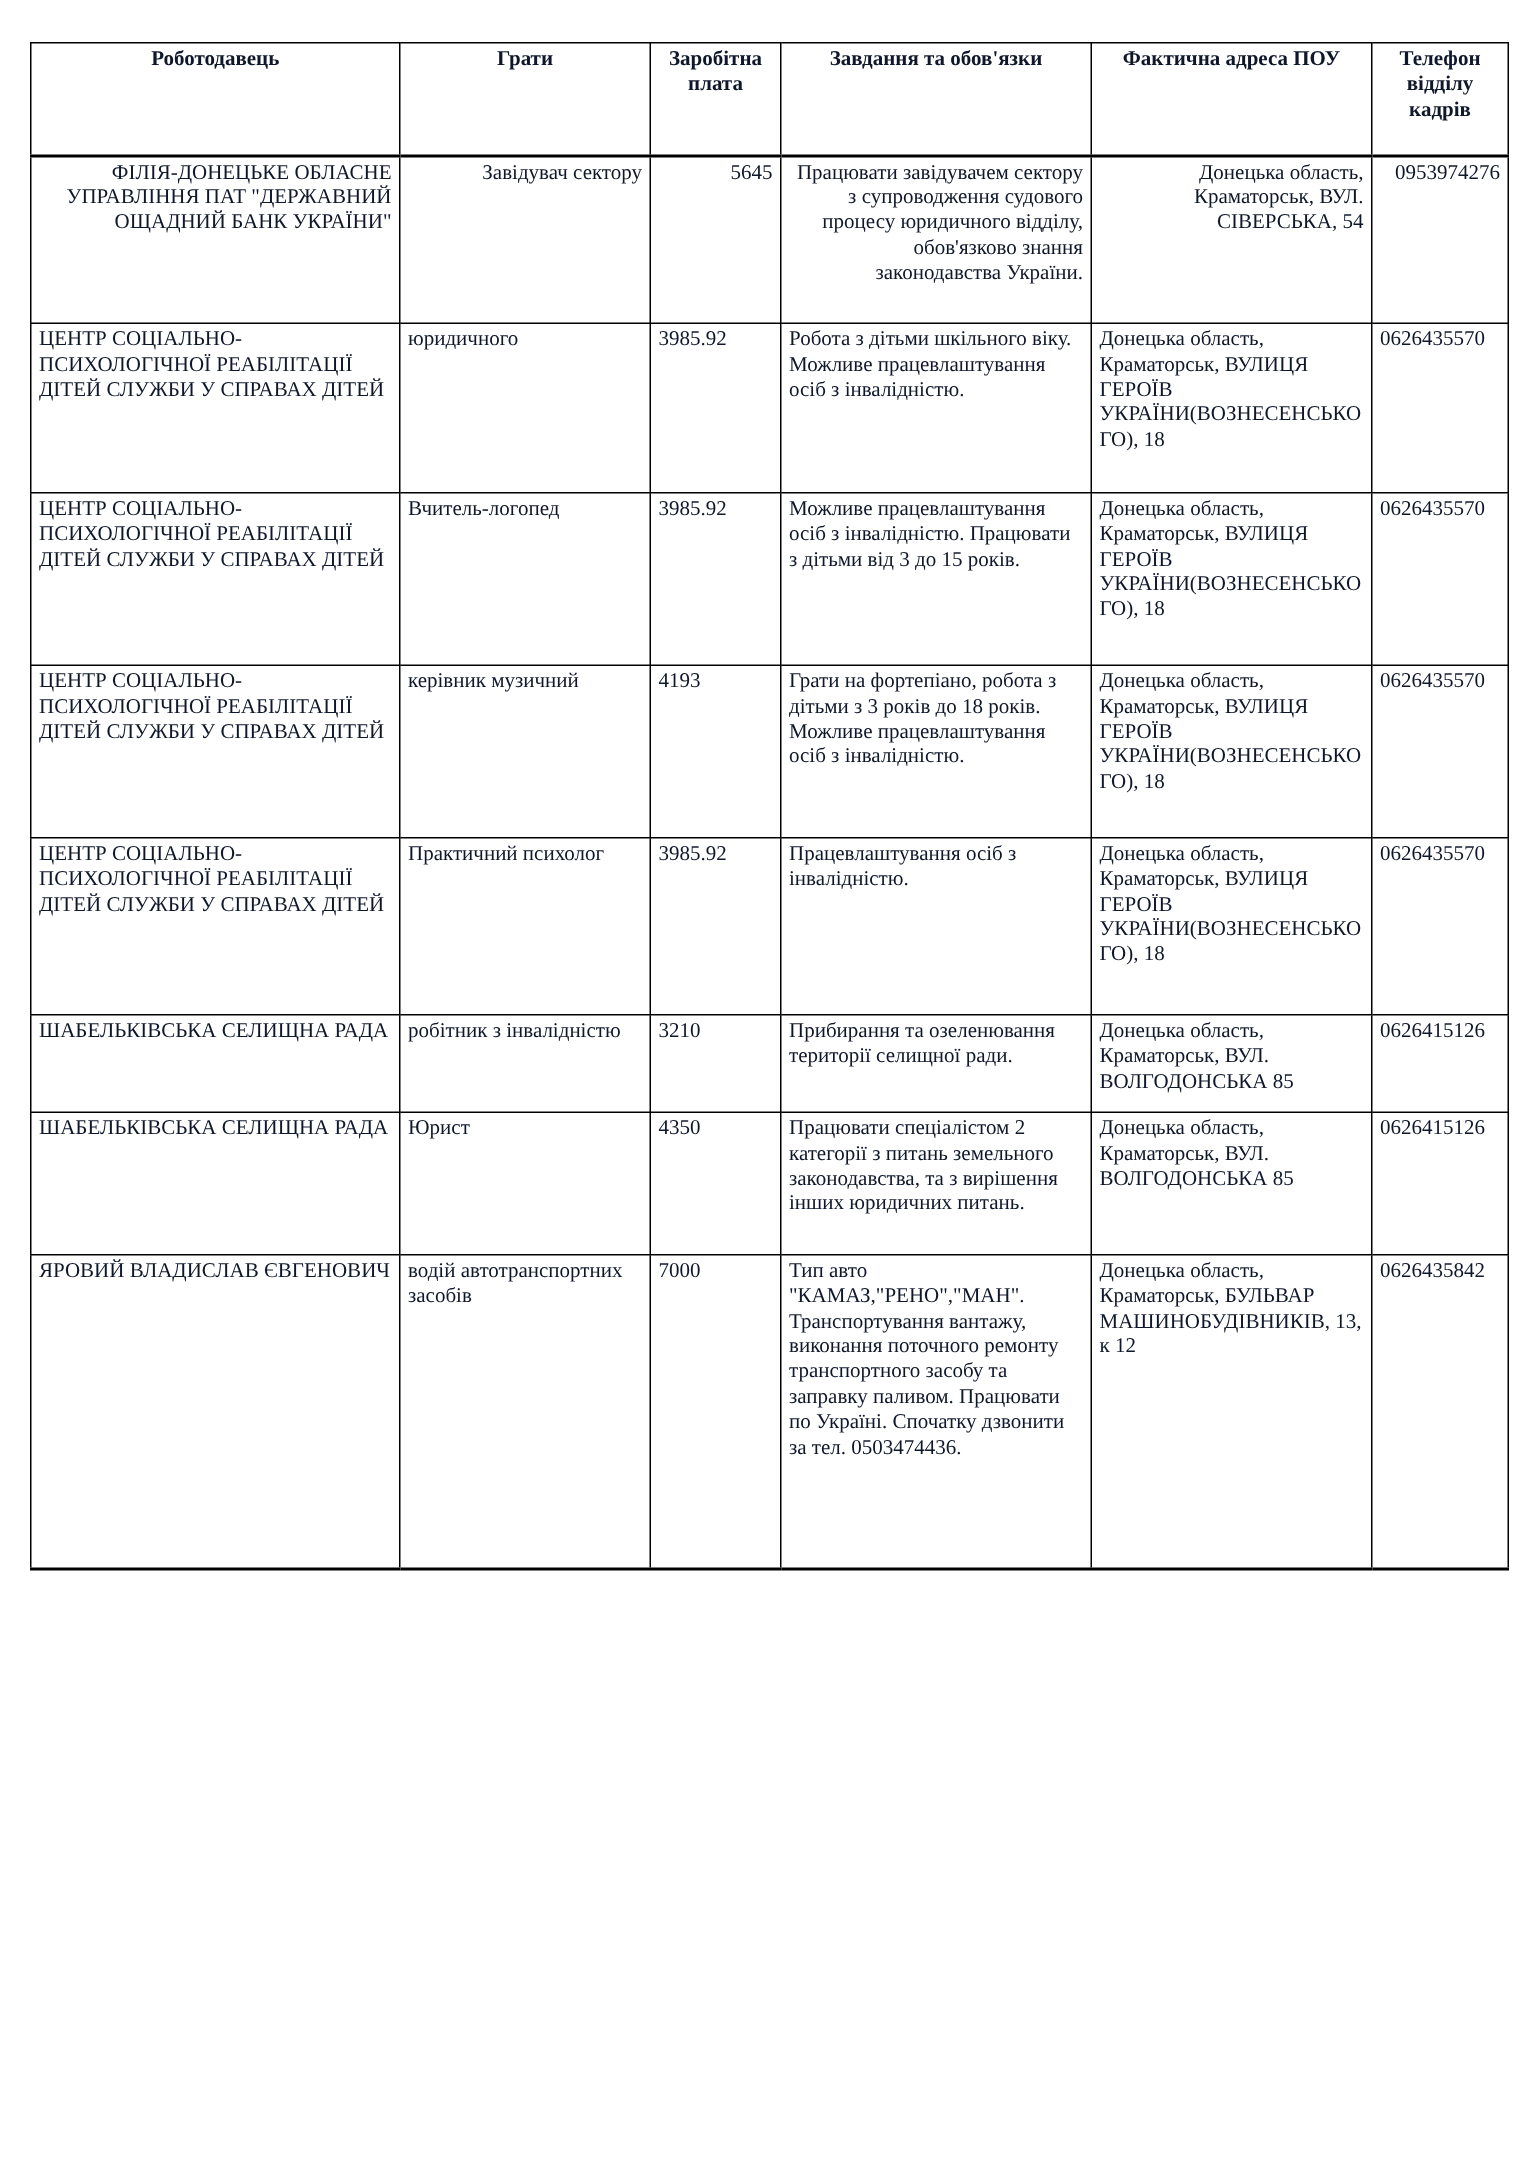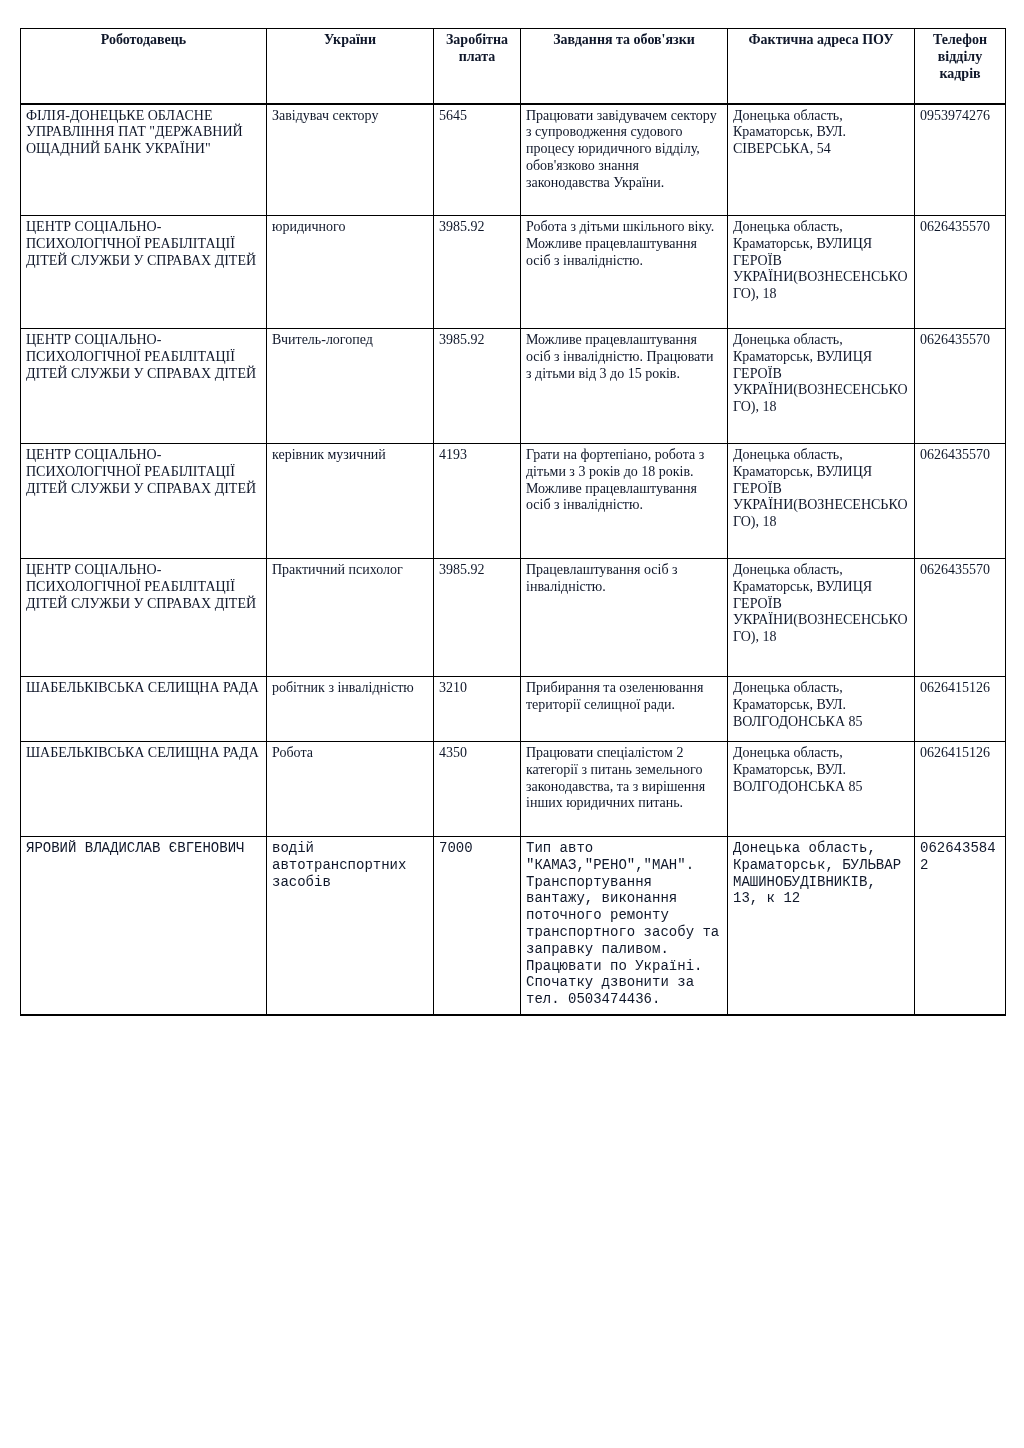--- a/index.html
+++ b/index.html
@@ -32,46 +32,46 @@
   }
   table.vacancies th {
     font-weight: bold;
     text-align: center;
     border-bottom: 2px solid #000000;
   }
   table.vacancies tr.last-row td {
     border-bottom: 2px solid #000000;
   }
   tr.rh-header { height: 75px; }
-  tr.rh0 { height: 112px; }
+  tr.rh0 { height: 112px; text-align: right; }
   tr.rh1 { height: 113px; }
   tr.rh2 { height: 115px; }
   tr.rh3 { height: 115px; }
   tr.rh4 { height: 118px; }
   tr.rh5 { height: 65px; }
   tr.rh6 { height: 95px; }
-  tr.rh7 { height: 178px; font-family: Liberation Mono, monospace; }
+  tr.rh7 { height: 209px; }
 </style>
 </head>
 <body>
 
 <div class="page">
   <table class="vacancies">
     <colgroup>
       <col style="width:246px">
       <col style="width:167px">
       <col style="width:87px">
       <col style="width:207px">
       <col style="width:187px">
       <col style="width:91px">
     </colgroup>
     <thead>
       <tr class="rh-header">
         <th>Роботодавець</th>
-        <th>України</th>
+        <th>Грати</th>
         <th>Заробітна плата</th>
         <th>Завдання та обов'язки</th>
         <th>Фактична адреса ПОУ</th>
         <th>Телефон відділу кадрів</th>
       </tr>
     </thead>
     <tbody>
       <tr class="rh0">
         <td>ФІЛІЯ-ДОНЕЦЬКЕ ОБЛАСНЕ УПРАВЛІННЯ ПАТ "ДЕРЖАВНИЙ ОЩАДНИЙ БАНК УКРАЇНИ"</td>
         <td>Завідувач сектору</td>
@@ -115,21 +115,21 @@
       <tr class="rh5">
         <td>ШАБЕЛЬКІВСЬКА СЕЛИЩНА РАДА</td>
         <td>робітник з інвалідністю</td>
         <td>3210</td>
         <td>Прибирання та озеленювання території селищної ради.</td>
         <td>Донецька область, Краматорськ, ВУЛ. ВОЛГОДОНСЬКА 85</td>
         <td>0626415126</td>
       </tr>
       <tr class="rh6">
         <td>ШАБЕЛЬКІВСЬКА СЕЛИЩНА РАДА</td>
-        <td>Робота</td>
+        <td>Юрист</td>
         <td>4350</td>
         <td>Працювати спеціалістом 2 категорії з питань земельного законодавства, та з вирішення інших юридичних питань.</td>
         <td>Донецька область, Краматорськ, ВУЛ. ВОЛГОДОНСЬКА 85</td>
         <td>0626415126</td>
       </tr>
       <tr class="rh7 last-row">
         <td>ЯРОВИЙ ВЛАДИСЛАВ ЄВГЕНОВИЧ</td>
         <td>водій автотранспортних засобів</td>
         <td>7000</td>
         <td>Тип авто "КАМАЗ,"РЕНО","МАН". Транспортування вантажу, виконання поточного ремонту транспортного засобу та заправку паливом. Працювати по Україні. Спочатку дзвонити за тел. 0503474436.</td>

